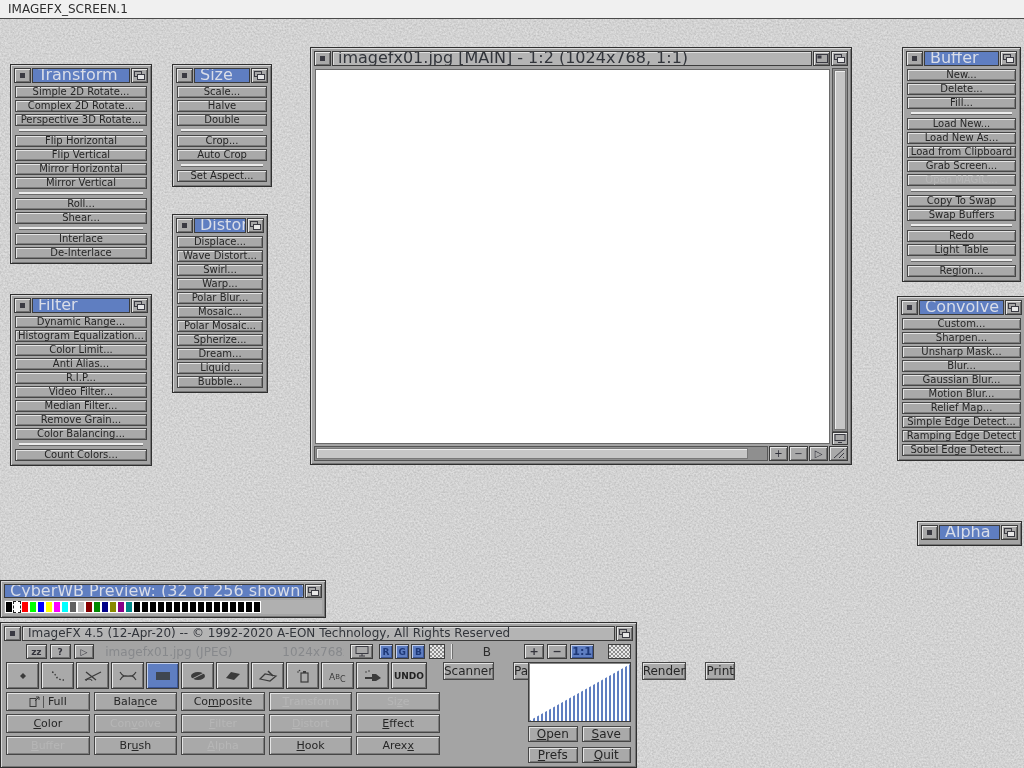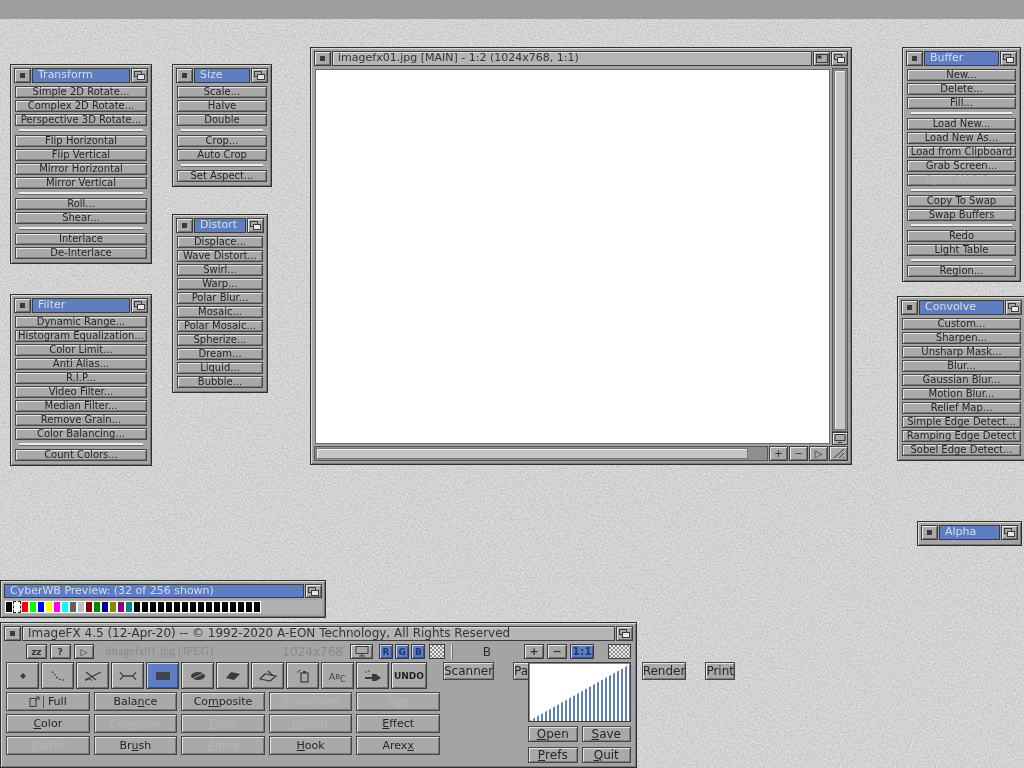--- a/index.html
+++ b/index.html
@@ -15,21 +15,21 @@
 
   
   .win { position:absolute; background:#a4a4a4; border:1px solid #2f2f2f;
          box-shadow: inset 1px 1px 0 #d9d9d9, inset -1px -1px 0 #757575;
          padding:3px; }
   .tbar { height:15px; display:flex; gap:1px; margin-bottom:2px; }
   .gad { width:17px; height:15px; background:#a9a9a9; border:1px solid #3c3c3c;
          box-shadow: inset 1px 1px 0 #e8e8e8, inset -1px -1px 0 #6f6f6f;
          display:flex; align-items:center; justify-content:center; flex:0 0 auto; }
   .gad i { display:block; width:5px; height:5px; background:#3a3a42; }
-  .ttl { flex:1; border:1px solid #3c3c3c; font-size:11px; line-height:12px;
+  .ttl { flex:1; border:1px solid #3c3c3c; font-size:16px; line-height:12px;
          padding:0 5px; white-space:nowrap; overflow:hidden; }
   .ttl.blue { background:#5f7ec1; color:#d9dde8; }
   .ttl.gray { background:#b4b4b4; color:#32353b; box-shadow: inset 1px 1px 0 #dedede; }
 
   
   .body { display:flex; flex-direction:column; gap:2px; padding:1px 1px; }
   .wbtn { height:12px; background:#a9a9a9; border:1px solid #464646;
           box-shadow: inset 1px 1px 0 #e4e4e4, inset -1px -1px 0 #7b7b7b;
           font-size:10px; line-height:10px; text-align:center; color:#262626; }
   .wbtn.ghost { color:#b6b6b6; }
@@ -65,21 +65,21 @@
   .mbtn { height:15px; background:#a9a9a9; border:1px solid #3c3c3c;
           box-shadow: inset 1px 1px 0 #e8e8e8, inset -1px -1px 0 #6f6f6f;
           display:flex; align-items:center; justify-content:center;
           font-size:9px; font-weight:bold; color:#34343c; }
   .mbtn.w22 { width:22px; margin-right:3px; }
   .rgb { width:15px; margin-right:2px; background:#5f7ec1; color:#1e3877;
          box-shadow: inset 1px 1px 0 #c4d0ec, inset -1px -1px 0 #3a5494; }
   .dither { width:17px; height:15px; border:1px solid #3c3c3c;
             background: repeating-conic-gradient(#8e8e8e 0% 25%, #e9e9e9 0% 50%) 0 0/4px 4px; }
   .ghosttext { color:#87898c; font-size:12px; white-space:nowrap; overflow:hidden; }
-  .fname { margin-left:8px; width:142px;font-family:Liberation Serif, serif; }
+  .fname { margin-left:8px; width:142px; }
   .dims  { margin-left:44px; width:66px; }
   .mon { margin-left:6px; width:24px; }
   .vdivider { margin-left:6px; width:2px; height:15px; background:#e8e8e8; border-right:1px solid #6f6f6f; }
   .bufind { margin-left:10px; width:50px; text-align:center; font-size:12px; color:#2c2c2c; }
   .zm { width:21px; margin-right:3px; font-size:11px; }
   .zm11 { width:26px; margin-right:0; background:#5f7ec1; color:#1e3877;
           box-shadow: inset 1px 1px 0 #c4d0ec, inset -1px -1px 0 #3a5494; }
   .dither2 { margin-left:14px; width:24px; }
   .zmfirst { margin-left:14px; }
 
@@ -121,20 +121,23 @@
 <div class="screen">
 
   <svg class="noise" width="1024" height="749">
     <filter id="gran">
         <feTurbulence type="fractalNoise" baseFrequency="0.55" numOctaves="2" seed="7"></feTurbulence>
       <feColorMatrix type="matrix" values="0.35 0 0 0 0.47  0.35 0 0 0 0.47  0.35 0 0 0 0.47  0 0 0 0 1"></feColorMatrix>
       </filter>
     <rect width="1024" height="749" filter="url(#gran)"></rect>
   </svg>
 
+  <div class="sbar">
+    <span>IMAGEFX_SCREEN.1</span>
+  </div>
 
   <div class="win" style="left:10px;top:64px;width:142px">
     <div class="tbar">
       <div class="gad">
           <i></i>
         </div>
       <div class="ttl blue">Transform</div>
       <div class="gad">
         <svg class="icon" width="11" height="9">
             <rect x="0.5" y="0.5" width="7" height="5" fill="none" stroke="#3a3a42"></rect>

